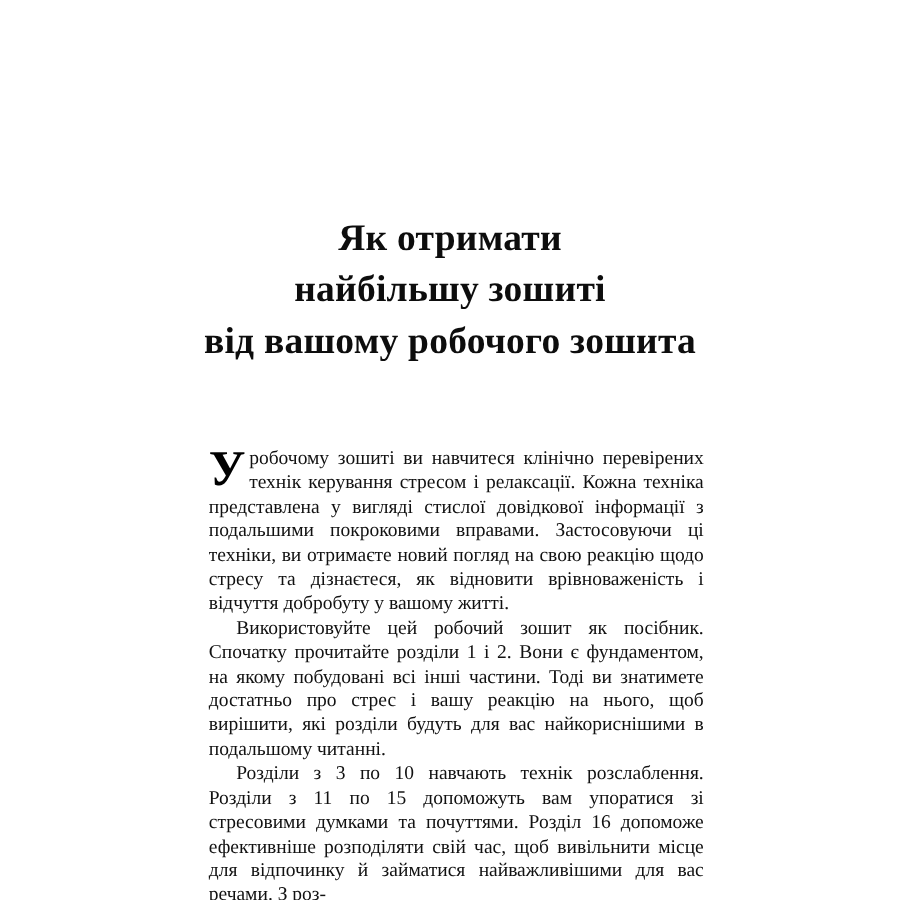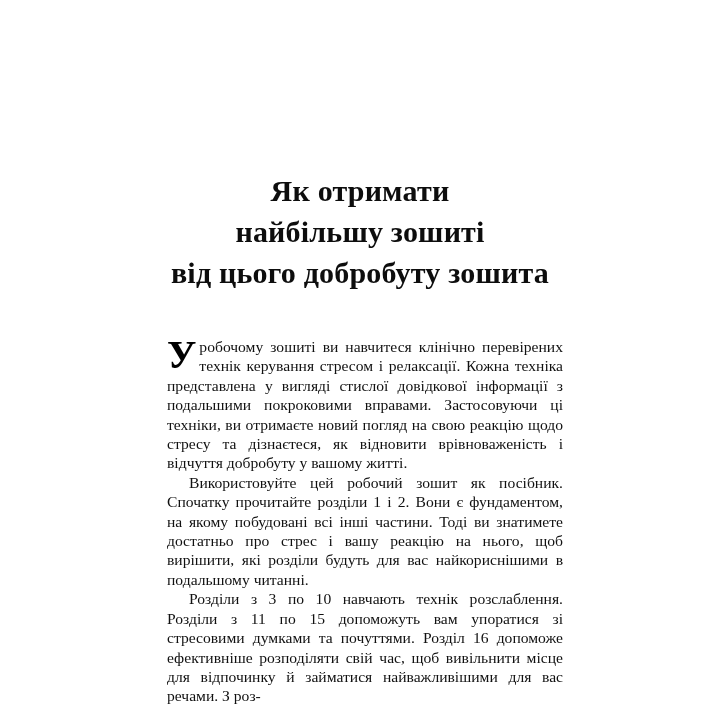--- a/index.html
+++ b/index.html
@@ -59,31 +59,32 @@
     float: left;
     font-size: 40px;
     line-height: 34px;
     font-weight: bold;
     padding: 0 3px 0 0;
     margin-top: 1px;
     color: #000000;
   }
   .para.first .after-cap {
     display: block;
+    margin-top: 20px;
   }
 </style>
 </head>
 <body>
 
 <div class="page">
 
   <div class="page-title">
     <span class="title-line">Як отримати</span>
     <span class="title-line">найбільшу зошиті</span>
-    <span class="title-line">від цього добробуту зошита</span>
+    <span class="title-line">від вашому робочого зошита</span>
   </div>
 
   <div class="body-block">
     <p class="para first">
       <span class="dropcap">У</span>
         <span class="after-cap">робочому зошиті ви навчитеся клінічно перевірених технік керування стресом і релаксації. Кожна техніка представлена у вигляді стислої довідкової інформації з подальшими покроковими вправами. Застосовуючи ці техніки, ви отримаєте новий погляд на свою реакцію щодо стресу та дізнаєтеся, як відновити врівноваженість і відчуття добробуту у вашому житті.</span>
     </p>
     <p class="para">Використовуйте цей робочий зошит як посібник. Спочатку прочитайте розділи 1 і 2. Вони є фундаментом, на якому побудовані всі інші частини. Тоді ви знатимете достатньо про стрес і вашу реакцію на нього, щоб вирішити, які розділи будуть для вас найкориснішими в подальшому читанні.</p>
     <p class="para">Розділи з 3 по 10 навчають технік розслаблення. Розділи з 11 по 15 допоможуть вам упоратися зі стресовими думками та почуттями. Розділ 16 допоможе ефективніше розподіляти свій час, щоб вивільнити місце для відпочинку й займатися найважливішими для вас речами. З роз-</p>
   </div>

